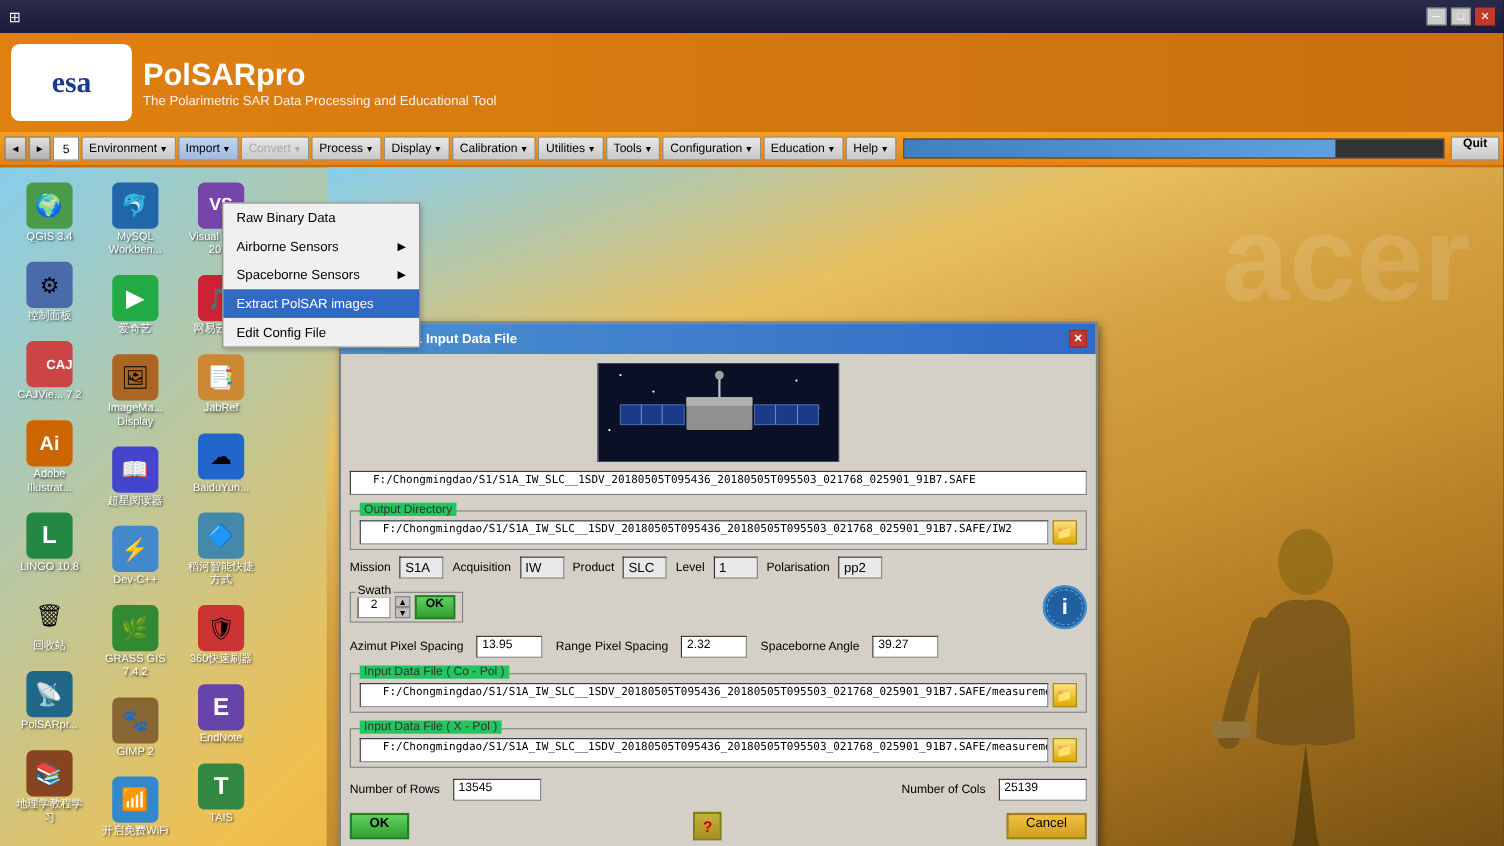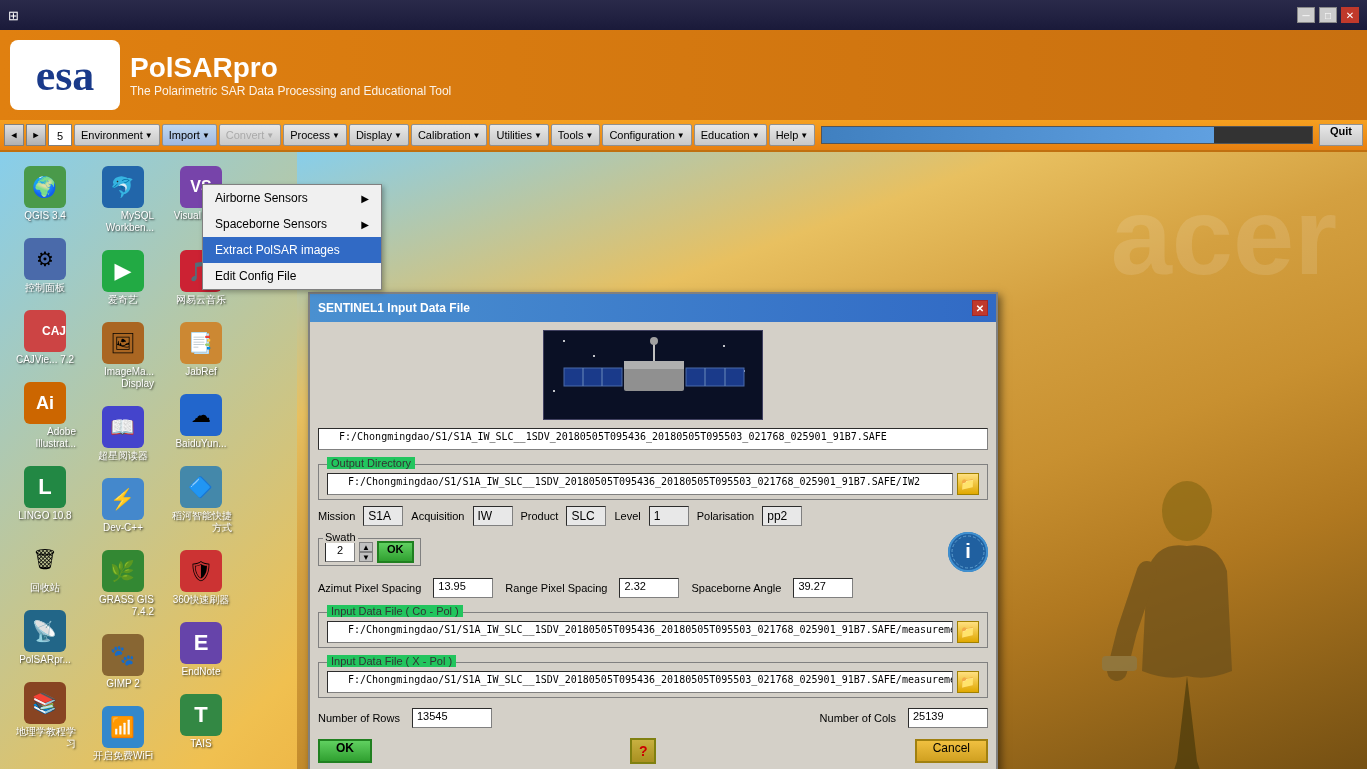--- a/index.html
+++ b/index.html
@@ -32,21 +32,21 @@
     }
 
     .desktop-icon {
       width: 70px; display: flex; flex-direction: column; align-items: center;
       gap: 2px; cursor: pointer; padding: 4px; border-radius: 3px;
     }
     .icon-img {
       width: 42px; height: 42px; border-radius: 6px;
       display: flex; align-items: center; justify-content: center; font-size: 20px;
     }
-    .icon-label { color: white; font-size: 10px; text-align: right; text-shadow: 1px 1px 2px rgba(0,0,0,0.8); line-height: 1.2; }
+    .icon-label { color: white; font-size: 10px; text-align: center; text-shadow: 1px 1px 2px rgba(0,0,0,0.8); line-height: 1.2; }
 
     
     .menubar {
       width: 100%; height: 32px; background: linear-gradient(to bottom, #f5a020, #e88010);
       display: flex; align-items: center; padding: 0 4px; gap: 2px; position: relative;
       border-bottom: 2px solid #c07010;
     }
     .menu-nav-btn {
       width: 20px; height: 22px; background: linear-gradient(to bottom, #e0e0e0, #b0b0b0);
       border: 1px solid #808080; font-size: 9px; cursor: pointer;
@@ -154,21 +154,21 @@
     }
 
     .header-area {
       width: 100%; height: 90px; background: linear-gradient(to right, #e08010, #c87010);
       display: flex; align-items: center; padding: 0 10px; gap: 10px;
     }
     .esa-logo {
       width: 110px; height: 70px; background: white; border-radius: 8px;
       display: flex; align-items: center; justify-content: center; overflow: hidden;
     }
-    .esa-logo-inner { font-size: 44px; font-weight: 900; color: #1a3a8a; font-family: serif; }
+    .esa-logo-inner { font-size: 27px; font-weight: 900; color: #1a3a8a; font-family: serif; }
     .polsar-title { color: white; }
     .polsar-title h1 { font-size: 28px; font-weight: bold; }
     .polsar-title p { font-size: 12px; opacity: 0.9; }
   </style>
 </head>
 <body>
 
 <div class="title-bar">
   <div class="title-bar-left">
     <span>⊞</span>
@@ -404,20 +404,23 @@
     <svg viewBox="0 0 200 320" xmlns="http://www.w3.org/2000/svg" opacity="0.7">
       <ellipse cx="100" cy="40" rx="25" ry="30" fill="#8B6914"></ellipse>
       <path d="M60 100 Q70 70 100 75 Q130 70 140 100 L145 200 Q120 210 100 205 Q80 210 55 200 Z" fill="#6B4F1A"></path>
       <path d="M100 205 L90 290 L80 320 L100 315 L120 320 L110 290 Z" fill="#4A3A0A"></path>
       <path d="M60 100 L40 160 L30 200" stroke="#6B4F1A" stroke-width="20" fill="none" stroke-linecap="round"></path>
       <rect x="15" y="185" width="35" height="15" rx="4" fill="#8B7A4A"></rect>
     </svg>
   </div>
 
   <div class="dropdown-menu" style="position:absolute;top:32px;left:202px;z-index:500;">
+    <div class="dropdown-item">
+      <span>Raw Binary Data</span>
+    </div>
     <div class="dropdown-item">
       <span>Airborne Sensors</span>
       <span class="sub-arrow">▶</span>
     </div>
     <div class="dropdown-item">
       <span>Spaceborne Sensors</span>
       <span class="sub-arrow">▶</span>
     </div>
     <div class="dropdown-item highlighted">
       <span>Extract PolSAR images</span>

